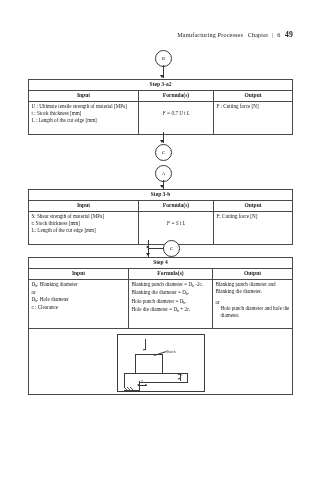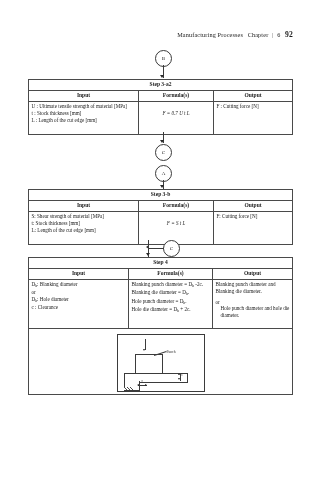--- a/index.html
+++ b/index.html
@@ -202,21 +202,21 @@
 </head>
 <body>
 
 <div class="page">
 
   <div class="runhead">
     <span>Manufacturing Processes</span>
     <span style="margin-left:3px;">Chapter</span>
     <span class="sep">|</span>
     <span>6</span>
-    <span class="pageno">92</span>
+    <span class="pageno">49</span>
   </div>
 
   <div class="flow">
 
     <div class="node-circle" style="left:155px; top:50px;">B</div>
     <div class="vline" style="left:162.5px; top:65px; height:13px;"></div>
     <div class="arrow-down" style="left:160px; top:75px;"></div>
 
     <table class="steptable" style="left:28px; top:79px; width:264px;">
       <colgroup>

